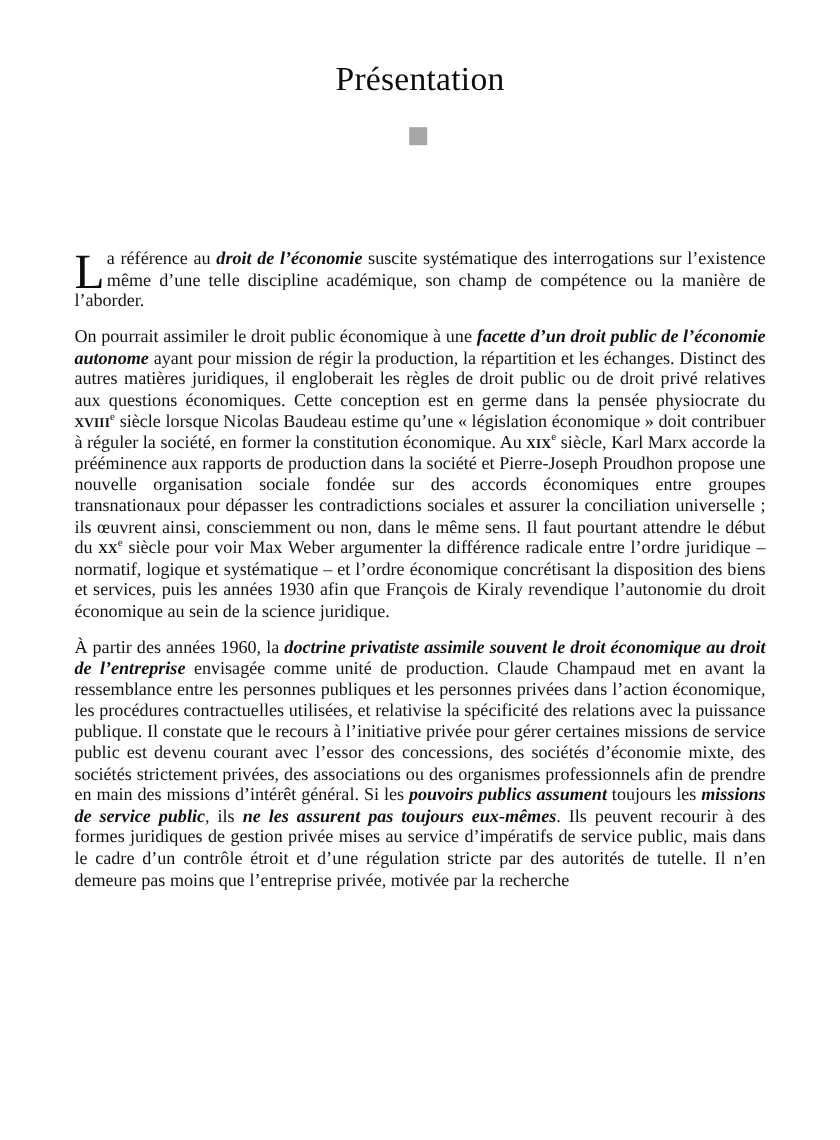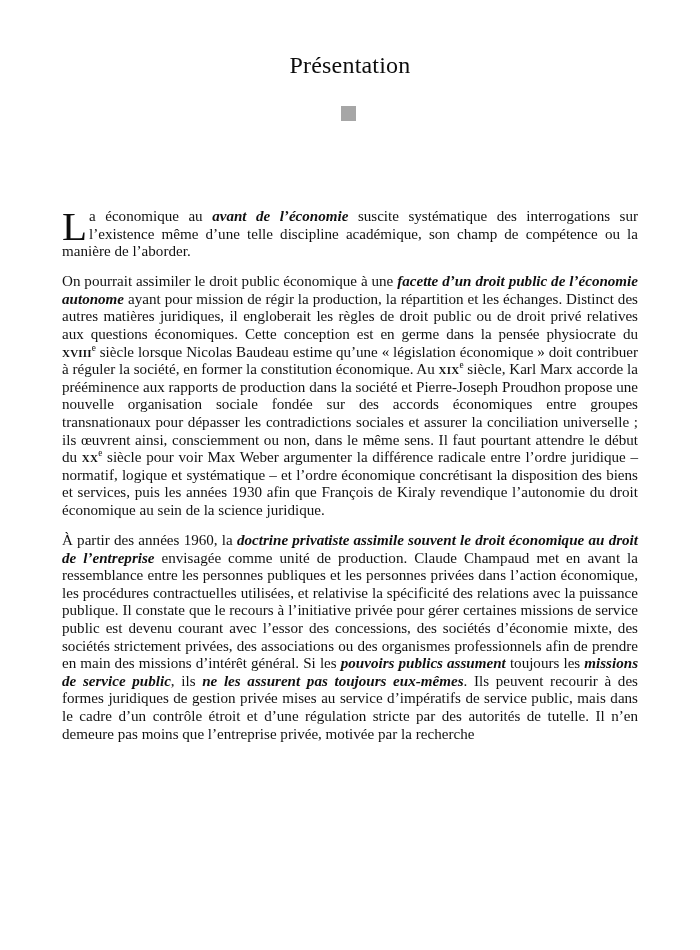--- a/index.html
+++ b/index.html
@@ -16,21 +16,21 @@
     font-family: "Liberation Serif", "DejaVu Serif", serif;
     color: #111111;
   }
 
   .chapter-title {
     position: absolute;
     top: 52px;
     left: 0;
     width: 700px;
     text-align: center;
-    font-size: 24px;
+    font-size: 28px;
     font-weight: 400;
     letter-spacing: 0.2px;
     color: #0d0d0d;
     line-height: 1.1;
     margin: 0;
   }
 
   .ornament {
     position: absolute;
     top: 106px;
@@ -95,21 +95,21 @@
 
 <div class="page">
 
   <h1 class="chapter-title">Présentation</h1>
 
   <div class="ornament"></div>
 
   <div class="body-block">
 
     <p class="para dropcap-para">
-      <span class="dropcap">L</span><span><span>a économique au </span><b class="strong">avant de l’économie</b><span> suscite systématique des interrogations sur l’existence même d’une telle discipline académique, son champ de compétence ou la manière de l’aborder.</span></span>
+      <span class="dropcap">L</span><span><span>a référence au </span><b class="strong">droit de l’économie</b><span> suscite systématique des interrogations sur l’existence même d’une telle discipline académique, son champ de compétence ou la manière de l’aborder.</span></span>
     </p>
 
     <p class="para">
       <span><span>On pourrait assimiler le droit public économique à une </span><b class="strong">facette d’un droit public de l’économie autonome</b><span> ayant pour mission de régir la production, la répartition et les échanges. Distinct des autres matières juridiques, il engloberait les règles de droit public ou de droit privé relatives aux questions économiques. Cette conception est en germe dans la pensée physiocrate du </span><span class="smallcaps">xviii</span><sup class="ord">e</sup><span> siècle lorsque Nicolas Baudeau estime qu’une « législation économique » doit contribuer à réguler la société, en former la constitution économique. Au </span><span class="smallcaps">xix</span><sup class="ord">e</sup><span> siècle, Karl Marx accorde la prééminence aux rapports de production dans la société et Pierre-Joseph Proudhon propose une nouvelle organisation sociale fondée sur des accords économiques entre groupes transnationaux pour dépasser les contradictions sociales et assurer la conciliation universelle ; ils œuvrent ainsi, consciemment ou non, dans le même sens. Il faut pourtant attendre le début du </span><span class="smallcaps">xx</span><sup class="ord">e</sup><span> siècle pour voir Max Weber argumenter la différence radicale entre l’ordre juridique – normatif, logique et systématique – et l’ordre économique concrétisant la disposition des biens et services, puis les années 1930 afin que François de Kiraly revendique l’autonomie du droit économique au sein de la science juridique.</span></span>
     </p>
 
     <p class="para">
       <span><span>À partir des années 1960, la </span><b class="strong">doctrine privatiste assimile souvent le droit économique au droit de l’entreprise</b><span> envisagée comme unité de production. Claude Champaud met en avant la ressemblance entre les personnes publiques et les personnes privées dans l’action économique, les procédures contractuelles utilisées, et relativise la spécificité des relations avec la puissance publique. Il constate que le recours à l’initiative privée pour gérer certaines missions de service public est devenu courant avec l’essor des concessions, des sociétés d’économie mixte, des sociétés strictement privées, des associations ou des organismes professionnels afin de prendre en main des missions d’intérêt général. Si les </span><b class="strong">pouvoirs publics assument</b><span> toujours les </span><b class="strong">missions de service public</b><span>, ils </span><b class="strong">ne les assurent pas toujours eux-mêmes</b><span>. Ils peuvent recourir à des formes juridiques de gestion privée mises au service d’impératifs de service public, mais dans le cadre d’un contrôle étroit et d’une régulation stricte par des autorités de tutelle. Il n’en demeure pas moins que l’entreprise privée, motivée par la recherche</span></span>
     </p>
 

